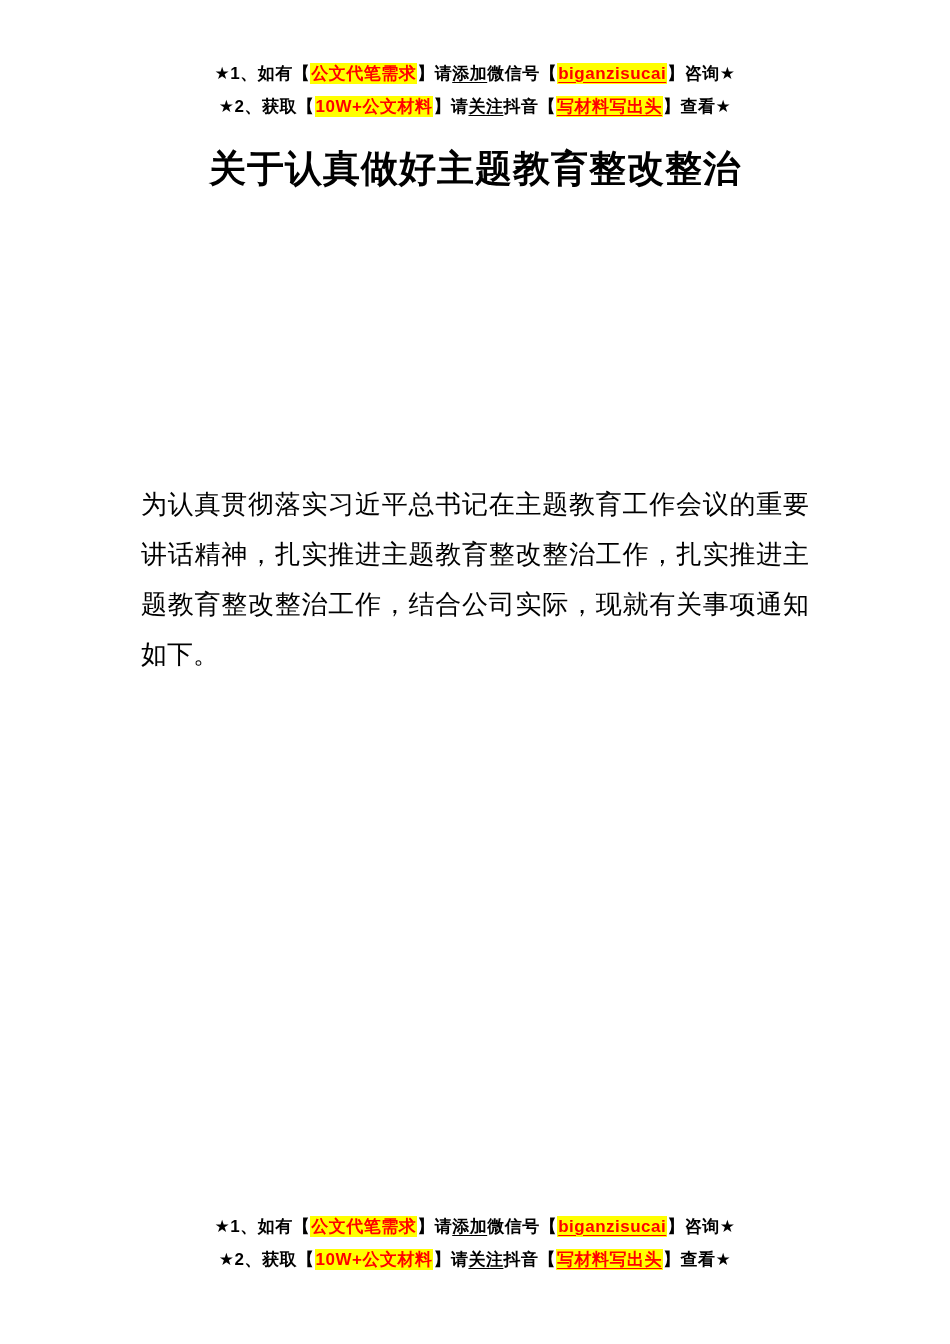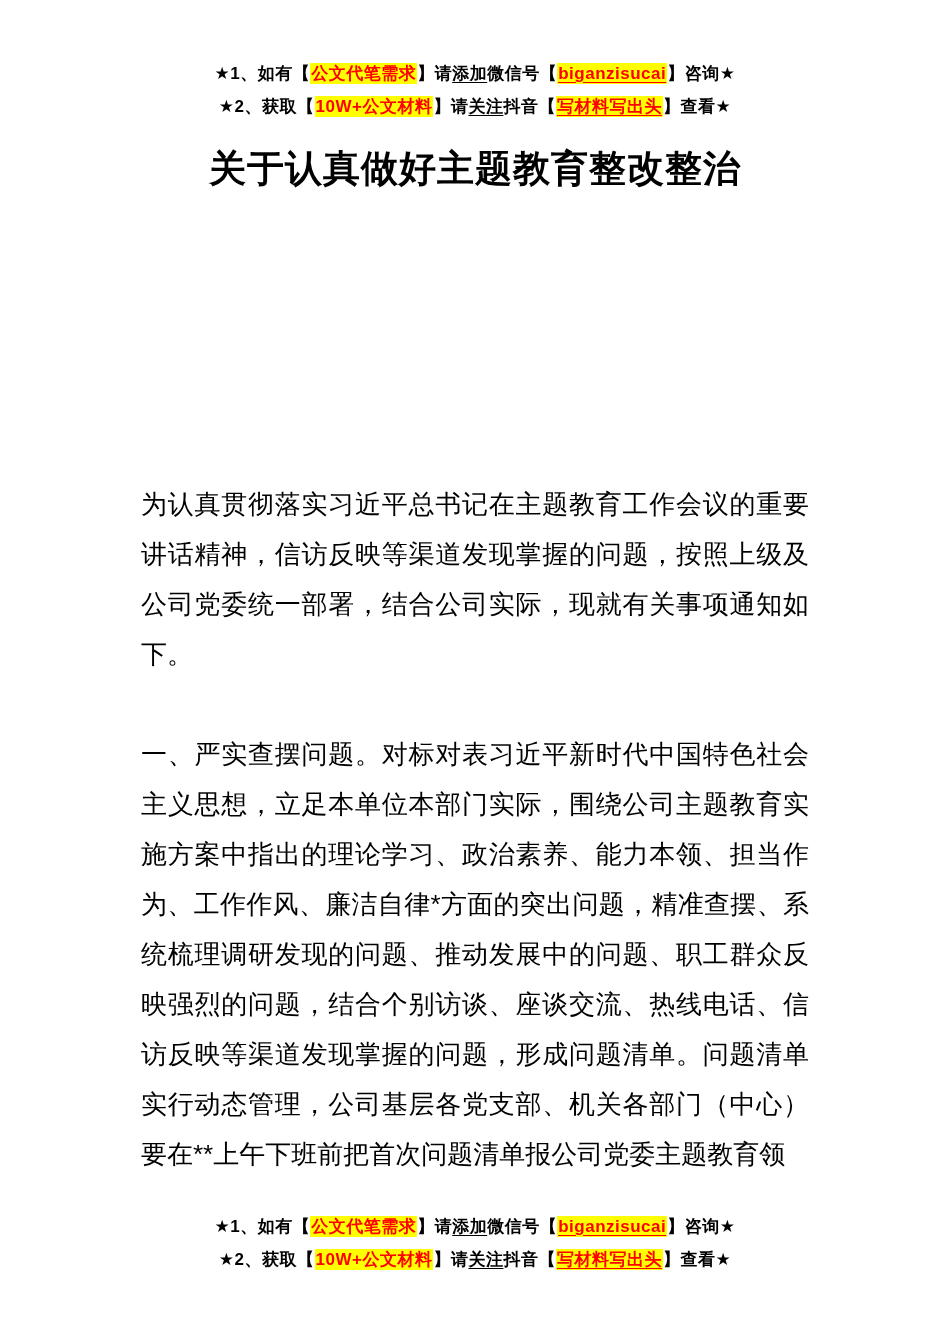--- a/index.html
+++ b/index.html
@@ -76,22 +76,21 @@
       <span>★1、如有【</span><span class="hl">公文代笔需求</span><span>】请</span><span class="ul">添加</span><span>微信号【</span><span class="hl ul">biganzisucai</span><span>】咨询★</span>
     </div>
     <div>
       <span>★2、获取【</span><span class="hl">10W+公文材料</span><span>】请</span><span class="ul">关注</span><span>抖音【</span><span class="hl ul">写材料写出头</span><span>】查看★</span>
     </div>
   </div>
 
   <div class="title-line title-line-1">关于认真做好主题教育整改整治</div>
 
   <div class="body-text">
-    <p>为认真贯彻落实习近平总书记在主题教育工作会议的重要讲话精神，信访反映等渠道发现掌握的问题，按照上级及公司党委统一部署，结合公司实际，现就有关事项通知如下。</p>
-    <p>一、严实查摆问题。对标对表习近平新时代中国特色社会主义思想，立足本单位本部门实际，围绕公司主题教育实施方案中指出的理论学习、政治素养、能力本领、担当作为、工作作风、廉洁自律*方面的突出问题，精准查摆、系统梳理调研发现的问题、推动发展中的问题、职工群众反映强烈的问题，结合个别访谈、座谈交流、热线电话、信访反映等渠道发现掌握的问题，形成问题清单。问题清单实行动态管理，公司基层各党支部、机关各部门（中心）要在**上午下班前把首次问题清单报公司党委主题教育领</p>
+    <p>为认真贯彻落实习近平总书记在主题教育工作会议的重要讲话精神，扎实推进主题教育整改整治工作，扎实推进主题教育整改整治工作，结合公司实际，现就有关事项通知如下。</p>
   </div>
 
   <div class="promo promo-footer">
     <div>
       <span>★1、如有【</span><span class="hl">公文代笔需求</span><span>】请</span><span class="ul">添加</span><span>微信号【</span><span class="hl ul">biganzisucai</span><span>】咨询★</span>
     </div>
     <div>
       <span>★2、获取【</span><span class="hl">10W+公文材料</span><span>】请</span><span class="ul">关注</span><span>抖音【</span><span class="hl ul">写材料写出头</span><span>】查看★</span>
     </div>
   </div>

